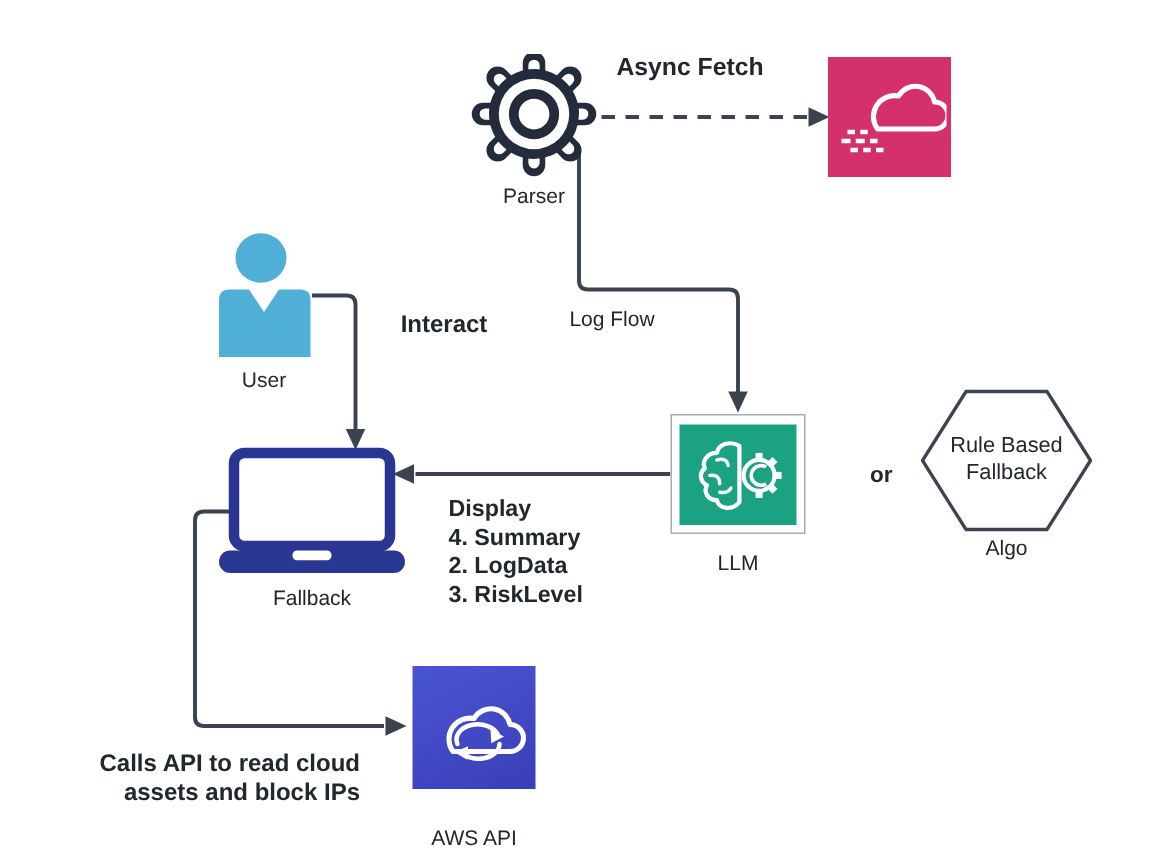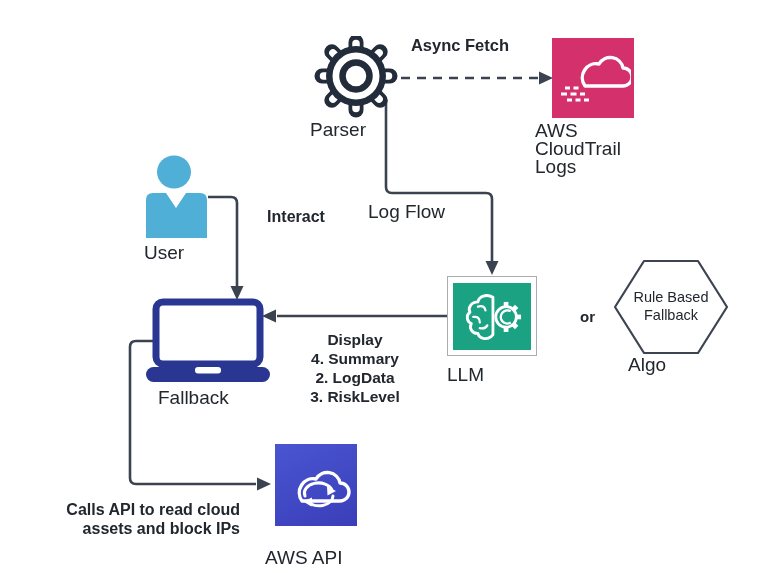--- a/index.html
+++ b/index.html
@@ -6,21 +6,21 @@
   .canvas{
     position:relative;width:777px;height:573px;background:var(--canvas-bg,#fff);
     font-family:"Liberation Sans",sans-serif;color:var(--text,#22272E);overflow:hidden;
   }
   .abs{position:absolute;}
   svg{display:block;}
   .edges{position:absolute;left:0;top:0;}
   .edges path{fill:none;stroke:var(--line,#3A434F);stroke-width:2.6;}
   .edges polygon{fill:var(--line,#3A434F);stroke:none;}
   .node-label{
-    position:absolute;font-size:19px;line-height:18px;
+    position:absolute;text-align:center;font-size:14px;line-height:18px;
     color:var(--text,#22272E);
   }
   .annotation{
     position:absolute;text-align:center;font-weight:700;font-size:16px;line-height:19px;
     color:var(--text,#22272E);
   }
   .icon-box{
     position:absolute;display:flex;align-items:center;justify-content:center;
   }
   .cloudtrail-box{background:var(--cloudtrail,#D4306C);}
@@ -30,21 +30,21 @@
     box-sizing:border-box;display:flex;align-items:center;justify-content:center;
   }
   .llm-inner{
     width:78px;height:67px;background:var(--llm-green,#1AA283);
     display:flex;align-items:center;justify-content:center;
   }
   .hex-text{
     position:absolute;text-align:center;font-size:14.5px;line-height:18px;color:var(--text,#22272E);
   }
   .display-block{
-    position:absolute;left:299px;top:330px;width:112px;text-align:center;
+    position:absolute;left:299px;top:330px;width:112px;
     font-weight:700;font-size:15.5px;line-height:19px;color:var(--text,#22272E);
   }
   .gear-dark{fill:var(--gear,#232C3A);}
   .gear-dark-stroke{stroke:var(--gear,#232C3A);}
   .white-stroke{stroke:#fff;fill:none;}
 </style>
 </head>
 <body>
 
 <div class="canvas">
@@ -103,21 +103,20 @@
       <g transform="translate(10,-6)">
         <path class="white-stroke" stroke-width="3.4" stroke-linejoin="round" d="M20,52 H58 A9,9 0 0 0 58,34 A13,13 0 0 0 34,30 A14,14 0 0 0 20,52 Z"></path>
       </g>
       <g stroke="#fff" stroke-width="3">
         <line x1="10" y1="48" x2="26" y2="48" stroke-dasharray="5 3.5"></line>
         <line x1="6" y1="54" x2="30" y2="54" stroke-dasharray="6 3.5"></line>
         <line x1="12" y1="60" x2="34" y2="60" stroke-dasharray="5 3.5"></line>
       </g>
     </svg>
   </div>
-  <div class="node-label" style="left:535px;top:122px;width:116px;">AWS CloudTrail Logs</div>
 
   <div class="node-label" style="left:368px;top:203px;width:80px;">Log Flow</div>
 
   <div class="icon-box" style="left:143px;top:153px;width:66px;height:90px;">
     <svg width="66" height="90" viewBox="0 0 66 90">
       <ellipse cx="31" cy="19" rx="17" ry="16.5" fill="var(--user-blue,#4FAFD6)"></ellipse>
       <path fill="var(--user-blue,#4FAFD6)" d="M3,85 V47 Q3,40 10,40 H23 L33,55 L43,40 H57 Q64,40 64,47 V85 Z"></path>
     </svg>
   </div>
   <div class="node-label" style="left:144px;top:244px;width:64px;">User</div>

